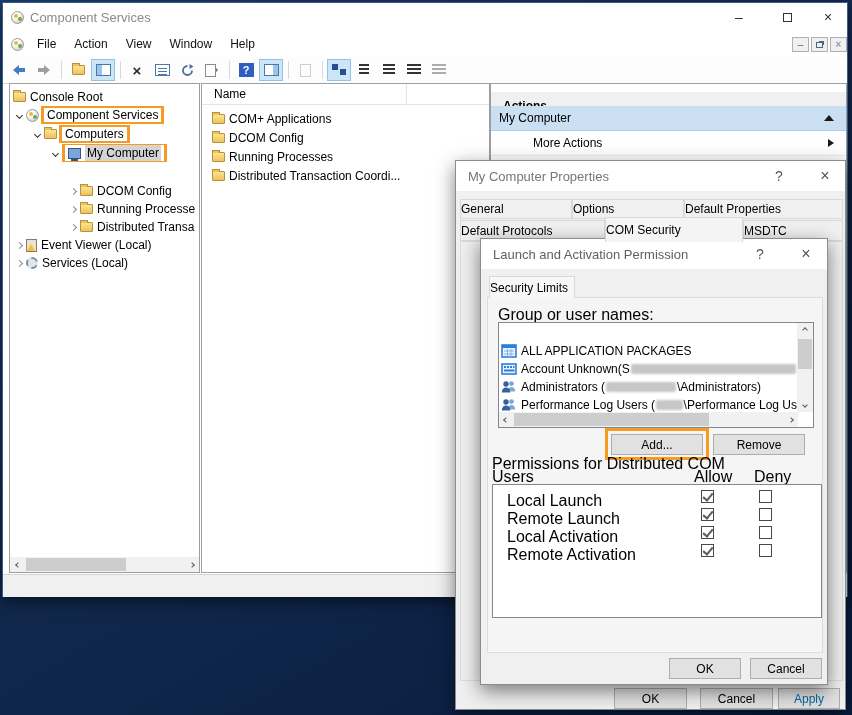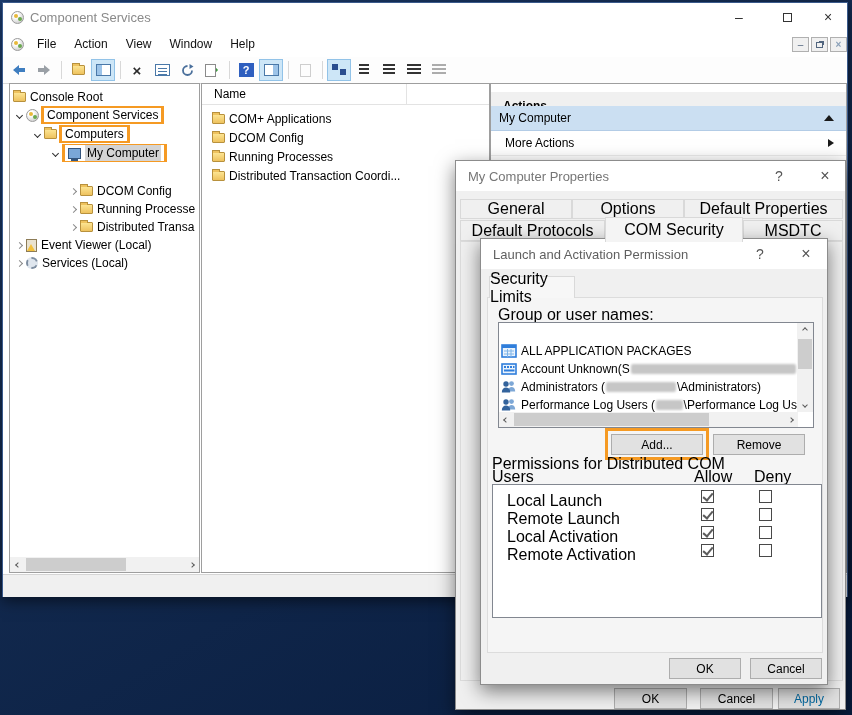--- a/index.html
+++ b/index.html
@@ -70,39 +70,39 @@
     border-left:4px solid transparent; border-right:4px solid transparent; border-bottom:7px solid #f2c03c; }
   .ico-services { width:12px; height:12px; border:2px dashed #7d8da0; border-radius:50%; flex:0 0 12px; background:#dfe6ee; }
   .arrow-svg { display:block; }
 
   
   .act-header { position:absolute; left:0; top:8px; width:100%; height:22px; background:#f0f0f0;
     border-bottom:1px solid #c0c0c0; display:flex; align-items:flex-end; font-weight:bold; padding-left:12px; }
   .act-group { position:absolute; left:0; top:22px; width:100%; height:25px; background:#cbdff2;
     border-bottom:1px solid #b3cce6; display:flex; align-items:center; padding-left:8px; }
   .act-item { position:absolute; left:0; top:47px; width:100%; height:25px; background:#fff;
-    border-bottom:1px solid #ececec; display:flex; align-items:center; padding-left:14px; }
+    border-bottom:1px solid #ececec; display:flex; align-items:center; padding-left:42px; }
   .tri-up { width:0; height:0; border-left:5px solid transparent; border-right:5px solid transparent; border-bottom:6px solid #1a1a1a; }
   .tri-right { width:0; height:0; border-top:4px solid transparent; border-bottom:4px solid transparent; border-left:6px solid #1a1a1a; }
 
   
   .sb { background:#f1f1f1; position:absolute; }
   .sb-thumb { background:#cdcdcd; position:absolute; }
   .sb-arr { position:absolute; display:flex; align-items:center; justify-content:center; }
   .sb-arr .chev { border-color:#5a5a5a; border-width:0 1.4px 1.4px 0; width:4px; height:4px; }
   .chev.l { transform:rotate(135deg); } .chev.u { transform:rotate(-135deg); }
 
   
   .dlg { position:absolute; background:#f0f0f0; border:1px solid #8c8c8c; box-shadow:0 6px 18px rgba(0,0,0,.5); }
   .dlg-title { position:absolute; left:0; top:0; width:100%; height:30px; background:#fff;
     display:flex; align-items:center; padding-left:12px; font-size:13px; color:#767676; }
   .dlg-x { position:absolute; top:0; height:30px; width:34px; display:flex; align-items:center; justify-content:center;
     color:#555; font-size:14px; }
-  .tab { position:absolute; background:#f0f0f0; border:1px solid #d9d9d9; display:flex; align-items:center; justify-content:center;
-    font-size:16px; height:20px; }
+  .tab { position:absolute; background:#f0f0f0; border:1px solid #d9d9d9; display:flex; align-items:center; 
+    font-size:12px; height:20px; }
   .tab.active { background:#f4f4f4; border-bottom:none; z-index:3; }
   .page { position:absolute; background:#f0f0f0; border:1px solid #dcdcdc; }
   .btn { position:absolute; background:#e1e1e1; border:1px solid #adadad; display:flex; align-items:center; justify-content:center; font-size:12px; }
   .btn.disabled { color:#0369a1; }
   .listbox { position:absolute; background:#fff; border:1px solid #828790; }
   .lrow { position:absolute; left:2px; height:18px; display:flex; align-items:center; white-space:nowrap; overflow:hidden; }
   .lrow svg { flex:0 0 16px; margin-right:4px; }
   .redact { display:inline-block; height:10px; background:#c6c6c6; border-radius:2px; filter:blur(1.2px); margin:0 1px; vertical-align:middle; }
   .cb { position:absolute; width:13px; height:13px; background:#fff; border:1px solid #494949; }
   .cb.checked::after { content:""; position:absolute; left:3px; top:0px; width:4px; height:8px;

